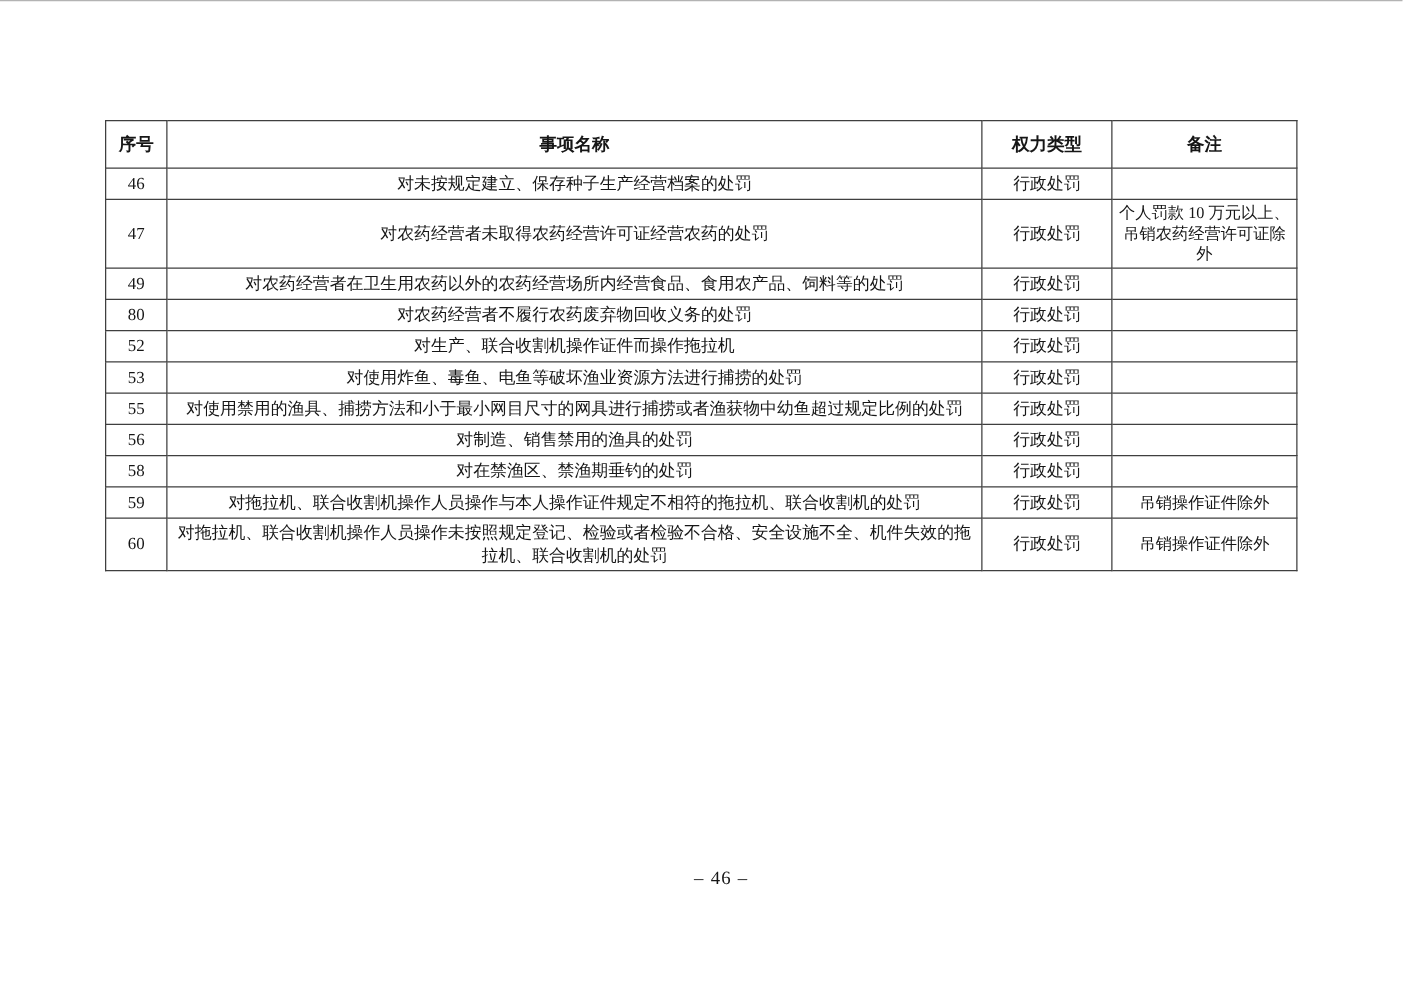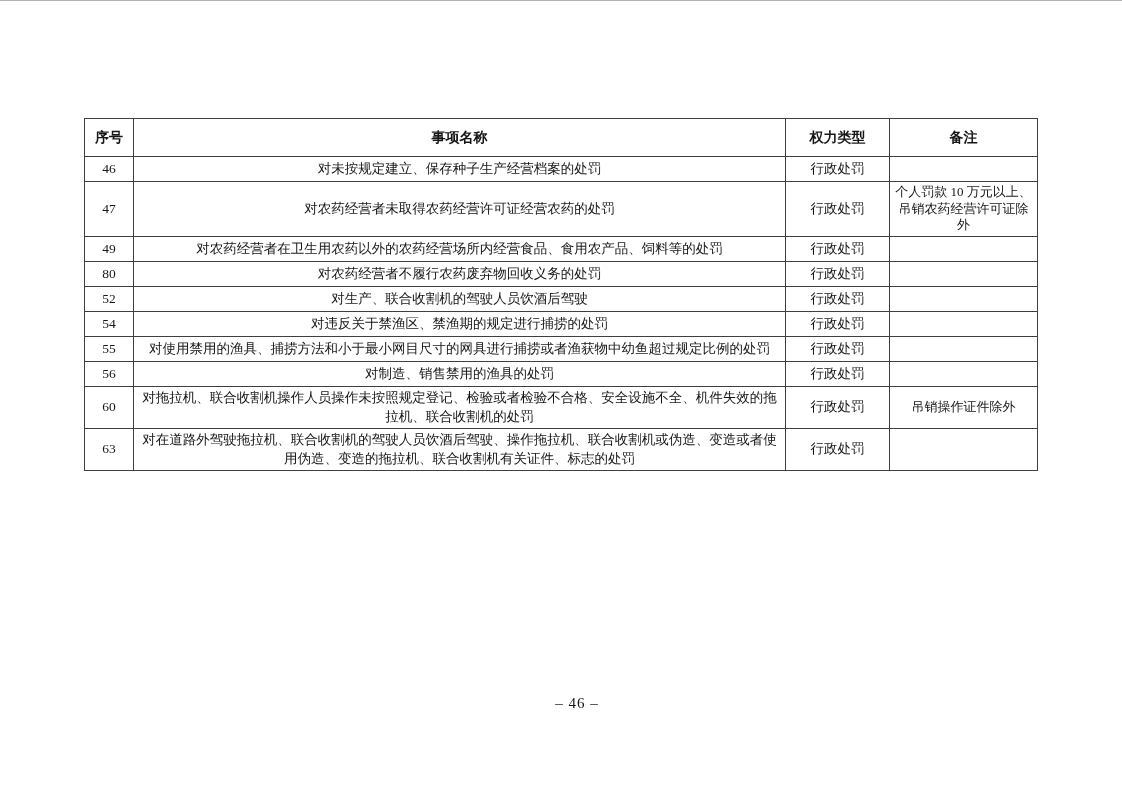--- a/index.html
+++ b/index.html
@@ -16,21 +16,21 @@
     font-family:"Liberation Serif","DejaVu Serif",serif;
     position:relative;
     overflow:hidden;
   }
   .top-edge{
     position:absolute;left:0;top:0;width:1122px;height:1px;
     background:var(--edge-line);
   }
   table.doc-table{
     position:absolute;
-    left:84px;top:118px;
+    left:84px;top:96px;
     width:953px;
     border-collapse:collapse;
     table-layout:fixed;
   }
   .doc-table th,.doc-table td{
     border:1.5px solid var(--border-color);
     text-align:center;
     vertical-align:middle;
     padding:2px 4px;
   }
@@ -95,50 +95,56 @@
     <td class="cell-remark"></td>
   </tr>
       <tr>
     <td class="cell-index">80</td>
     <td class="cell-item-name">对农药经营者不履行农药废弃物回收义务的处罚</td>
     <td class="cell-power-type">行政处罚</td>
     <td class="cell-remark"></td>
   </tr>
       <tr>
     <td class="cell-index">52</td>
-    <td class="cell-item-name">对生产、联合收割机的驾驶人员饮酒后驾驶</td>
+    <td class="cell-item-name">对生产、联合收割机操作证件而操作拖拉机</td>
     <td class="cell-power-type">行政处罚</td>
     <td class="cell-remark"></td>
   </tr>
       <tr>
-    <td class="cell-index">54</td>
-    <td class="cell-item-name">对违反关于禁渔区、禁渔期的规定进行捕捞的处罚</td>
+    <td class="cell-index">53</td>
+    <td class="cell-item-name">对使用炸鱼、毒鱼、电鱼等破坏渔业资源方法进行捕捞的处罚</td>
     <td class="cell-power-type">行政处罚</td>
     <td class="cell-remark"></td>
   </tr>
       <tr>
     <td class="cell-index">55</td>
     <td class="cell-item-name">对使用禁用的渔具、捕捞方法和小于最小网目尺寸的网具进行捕捞或者渔获物中幼鱼超过规定比例的处罚</td>
     <td class="cell-power-type">行政处罚</td>
     <td class="cell-remark"></td>
   </tr>
       <tr>
     <td class="cell-index">56</td>
     <td class="cell-item-name">对制造、销售禁用的渔具的处罚</td>
     <td class="cell-power-type">行政处罚</td>
     <td class="cell-remark"></td>
   </tr>
       <tr>
+    <td class="cell-index">58</td>
+    <td class="cell-item-name">对在禁渔区、禁渔期垂钓的处罚</td>
+    <td class="cell-power-type">行政处罚</td>
+    <td class="cell-remark"></td>
+  </tr>
+      <tr>
+    <td class="cell-index">59</td>
+    <td class="cell-item-name">对拖拉机、联合收割机操作人员操作与本人操作证件规定不相符的拖拉机、联合收割机的处罚</td>
+    <td class="cell-power-type">行政处罚</td>
+    <td class="cell-remark">吊销操作证件除外</td>
+  </tr>
+      <tr>
     <td class="cell-index">60</td>
     <td class="cell-item-name">对拖拉机、联合收割机操作人员操作未按照规定登记、检验或者检验不合格、安全设施不全、机件失效的拖拉机、联合收割机的处罚</td>
     <td class="cell-power-type">行政处罚</td>
     <td class="cell-remark">吊销操作证件除外</td>
-  </tr>
-      <tr>
-    <td class="cell-index">63</td>
-    <td class="cell-item-name">对在道路外驾驶拖拉机、联合收割机的驾驶人员饮酒后驾驶、操作拖拉机、联合收割机或伪造、变造或者使用伪造、变造的拖拉机、联合收割机有关证件、标志的处罚</td>
-    <td class="cell-power-type">行政处罚</td>
-    <td class="cell-remark"></td>
   </tr>
     </tbody>
 </table>
 
 <div class="page-footer">– 46 –</div>
 
 </body></html>

